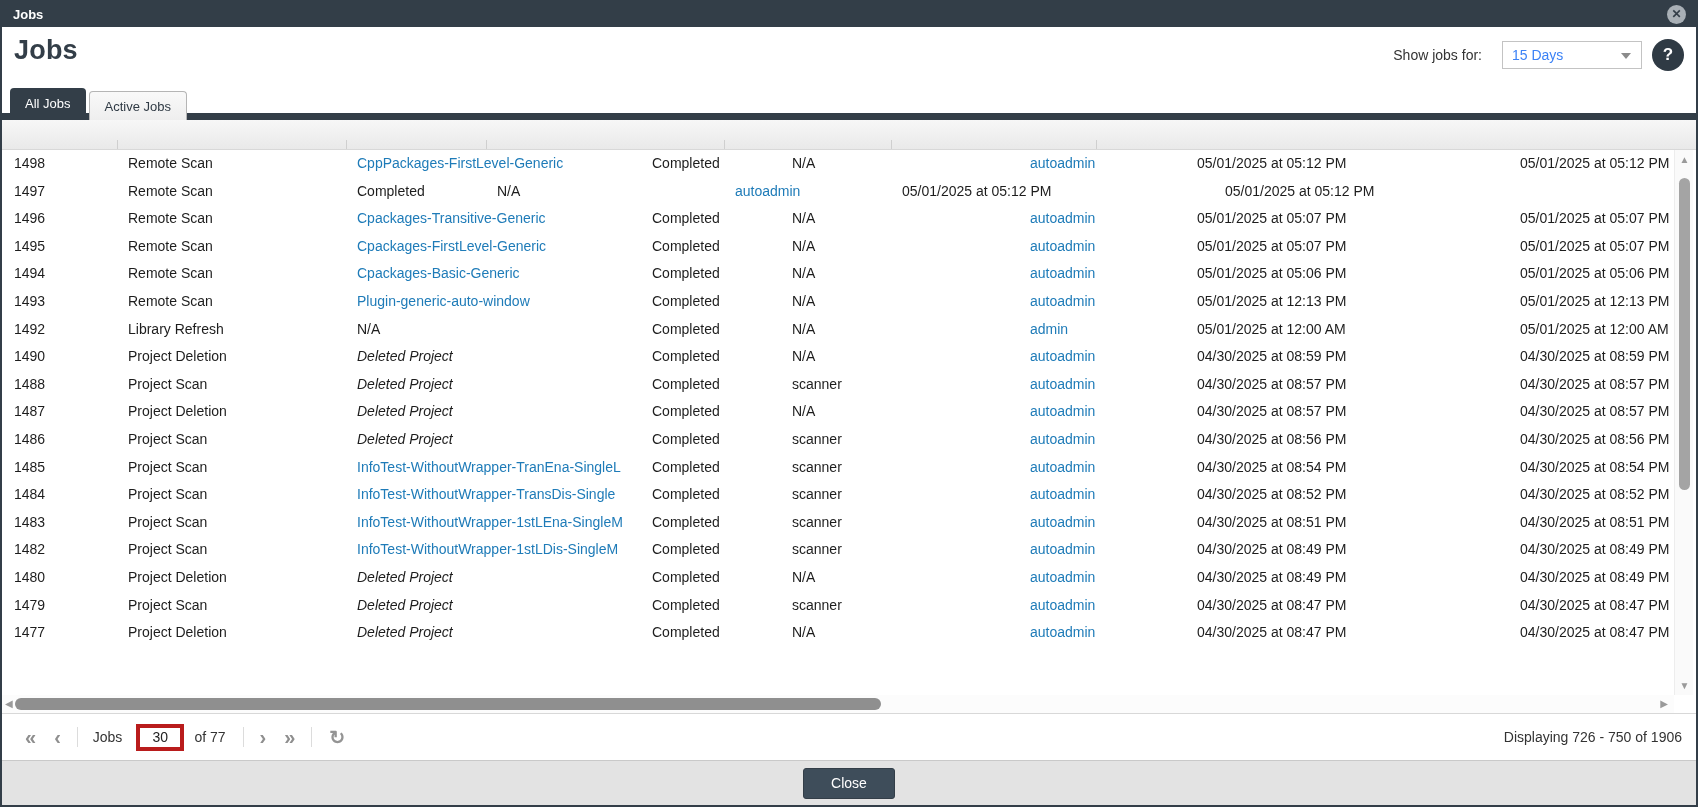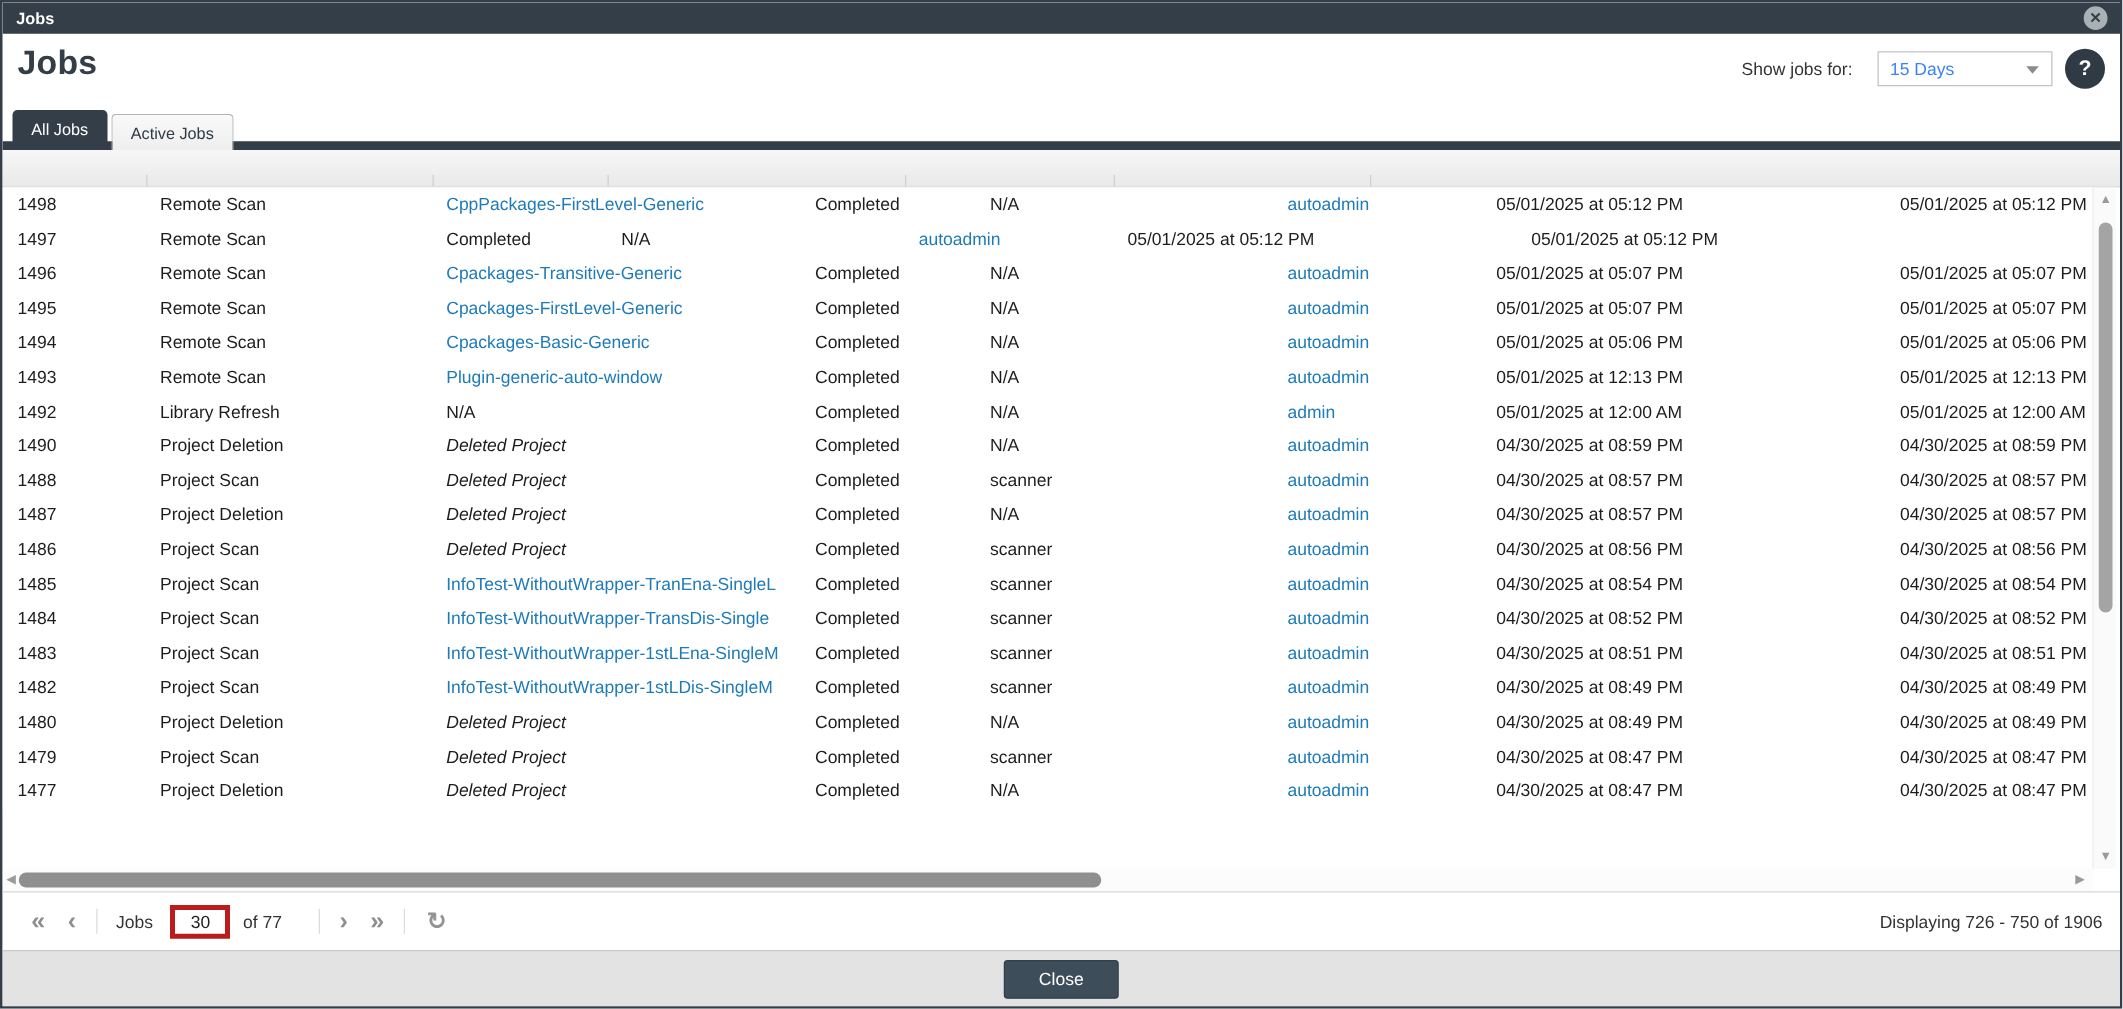--- a/index.html
+++ b/index.html
@@ -129,21 +129,21 @@
     display:flex; align-items:center; padding-left:14px; font-size:13px; color:#333;
   }
   .pg-ico{ color:#8f8f8f; font-size:20px; font-weight:bold; cursor:pointer;
            padding:0 9px; line-height:24px; user-select:none; }
   .pg-sep{ width:1px; height:20px; background:#dcdcdc; margin:0 7px; }
   .pg-label{ margin:0 6px 0 8px; font-size:14px; }
   .pg-input{
     width:48px; height:27px; border:4px solid #b91c1c; text-align:center;
     font-size:14px; font-family:"Liberation Sans", sans-serif; color:#222; margin:0 8px;
   }
-  .pg-of{ margin:0 22px 0 2px; font-size:14px; }
+  .pg-of{ margin:0 10px 0 2px; font-size:14px; }
   .pg-refresh{ color:#949494; font-size:19px; font-weight:bold; cursor:pointer; padding:0 10px; }
   .pg-display{ margin-left:auto; padding-right:14px; font-size:14px; color:#333; }
 
   
   .footer{
     position:absolute; left:0; top:758px; width:1694px; height:45px;
     background:#e3e3e3; border-top:1px solid #c9c9c9; text-align:center;
   }
   .close-btn{
     display:inline-block; margin-top:7px; width:92px; height:31px;

